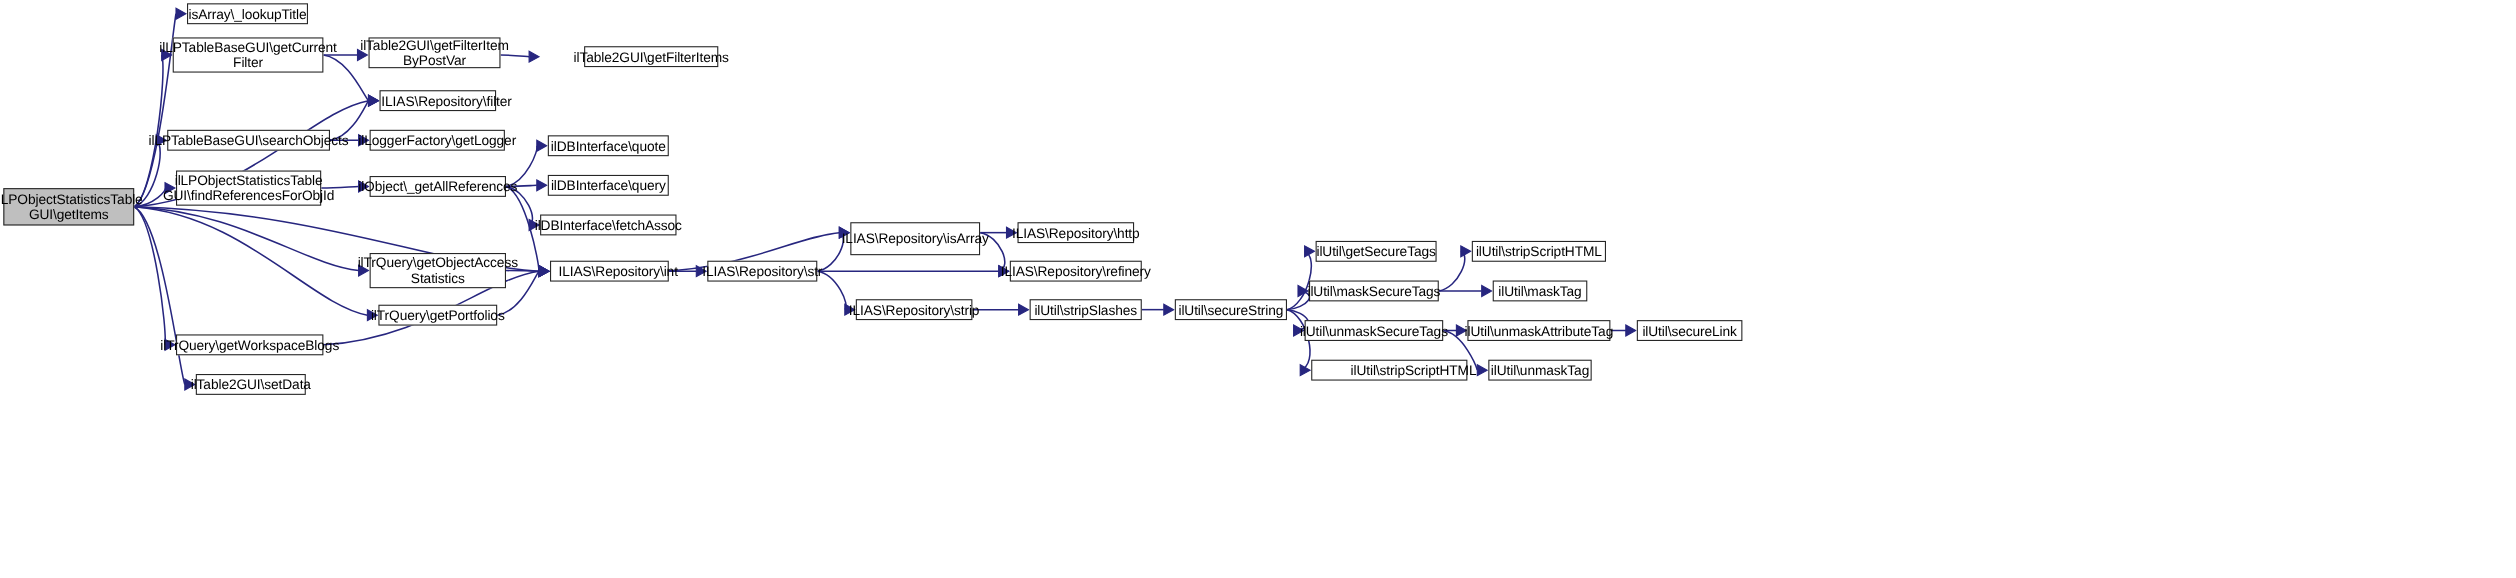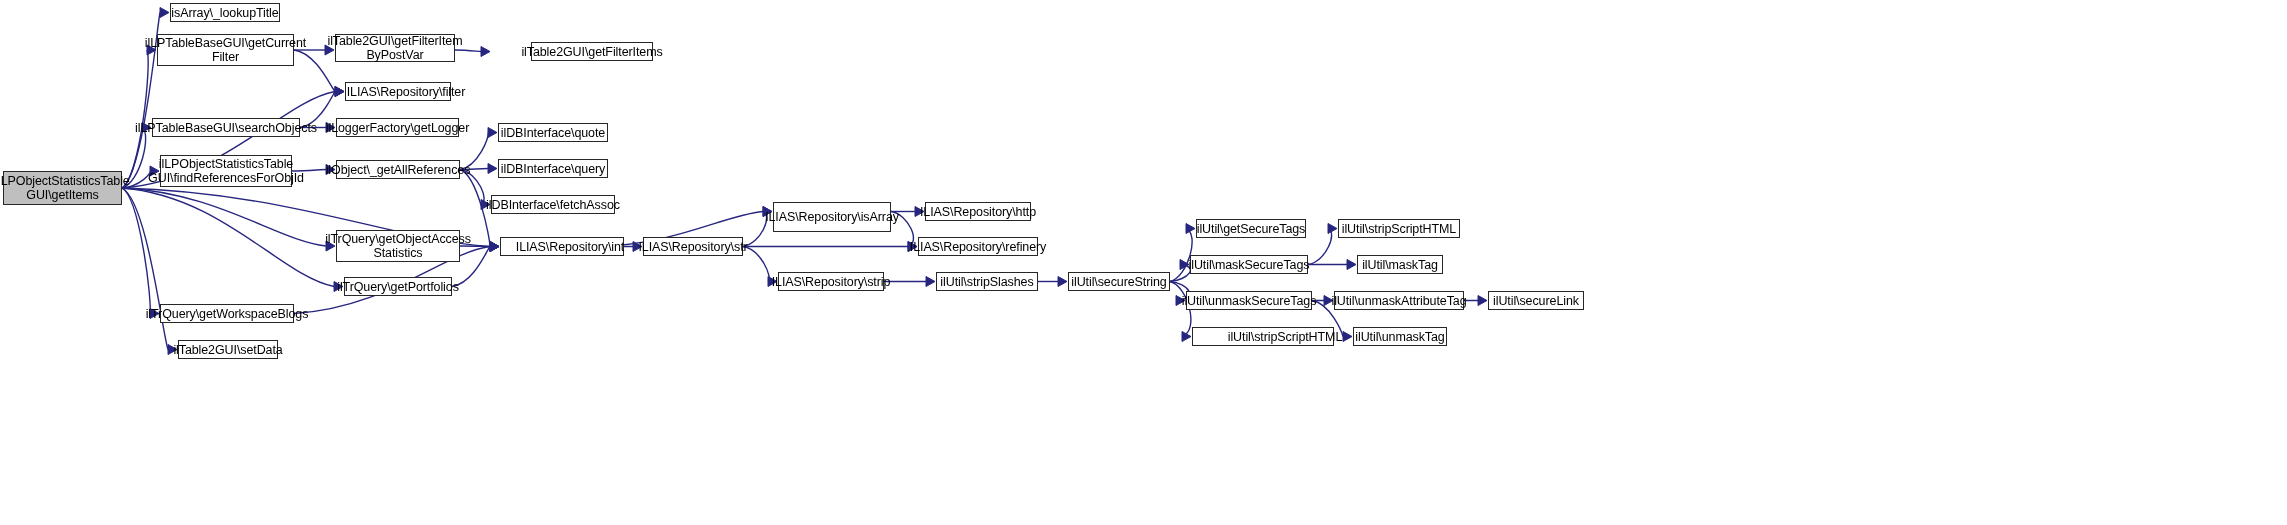--- a/index.html
+++ b/index.html
@@ -138,21 +138,21 @@
       <div class="node" style="left: 491px; top: 42px; width: 122px; height: 19px; margin-left: 40px;">ilTable2GUI\getFilterItems</div>
       <div class="node" style="left: 336px; top: 118px; width: 123px; height: 19px;">ilLoggerFactory\getLogger</div>
       <div class="node" style="left: 160px; top: 155px; width: 132px; height: 32px;">ilLPObjectStatisticsTable
 GUI\findReferencesForObjId</div>
       <div class="node" style="left: 336px; top: 160px; width: 124px; height: 19px;">ilObject\_getAllReferences</div>
       <div class="node" style="left: 498px; top: 123px; width: 110px; height: 19px;">ilDBInterface\quote</div>
       <div class="node" style="left: 498px; top: 159px; width: 110px; height: 19px;">ilDBInterface\query</div>
       <div class="node" style="left: 491px; top: 195px; width: 124px; height: 19px;">ilDBInterface\fetchAssoc</div>
       <div class="node" style="left: 336px; top: 230px; width: 124px; height: 32px;">ilTrQuery\getObjectAccess
 Statistics</div>
-      <div class="node" style="left: 500px; top: 237px; width: 124px; height: 19px; padding-left: 16px;">ILIAS\Repository\int</div>
+      <div class="node" style="left: 500px; top: 237px; width: 108px; height: 19px; padding-left: 16px;">ILIAS\Repository\int</div>
       <div class="node" style="left: 643px; top: 237px; width: 100px; height: 19px;">ILIAS\Repository\str</div>
       <div class="node" style="left: 773px; top: 202px; width: 118px; height: 30px;">ILIAS\Repository\isArray</div>
       <div class="node" style="left: 925px; top: 202px; width: 106px; height: 19px;">ILIAS\Repository\http</div>
       <div class="node" style="left: 918px; top: 237px; width: 120px; height: 19px;">ILIAS\Repository\refinery</div>
       <div class="node" style="left: 778px; top: 272px; width: 106px; height: 19px;">ILIAS\Repository\strip</div>
       <div class="node" style="left: 936px; top: 272px; width: 102px; height: 19px;">ilUtil\stripSlashes</div>
       <div class="node" style="left: 1068px; top: 272px; width: 102px; height: 19px;">ilUtil\secureString</div>
       <div class="node" style="left: 1196px; top: 219px; width: 110px; height: 19px;">ilUtil\getSecureTags</div>
       <div class="node" style="left: 1190px; top: 255px; width: 118px; height: 19px;">ilUtil\maskSecureTags</div>
       <div class="node" style="left: 1186px; top: 291px; width: 126px; height: 19px;">ilUtil\unmaskSecureTags</div>

